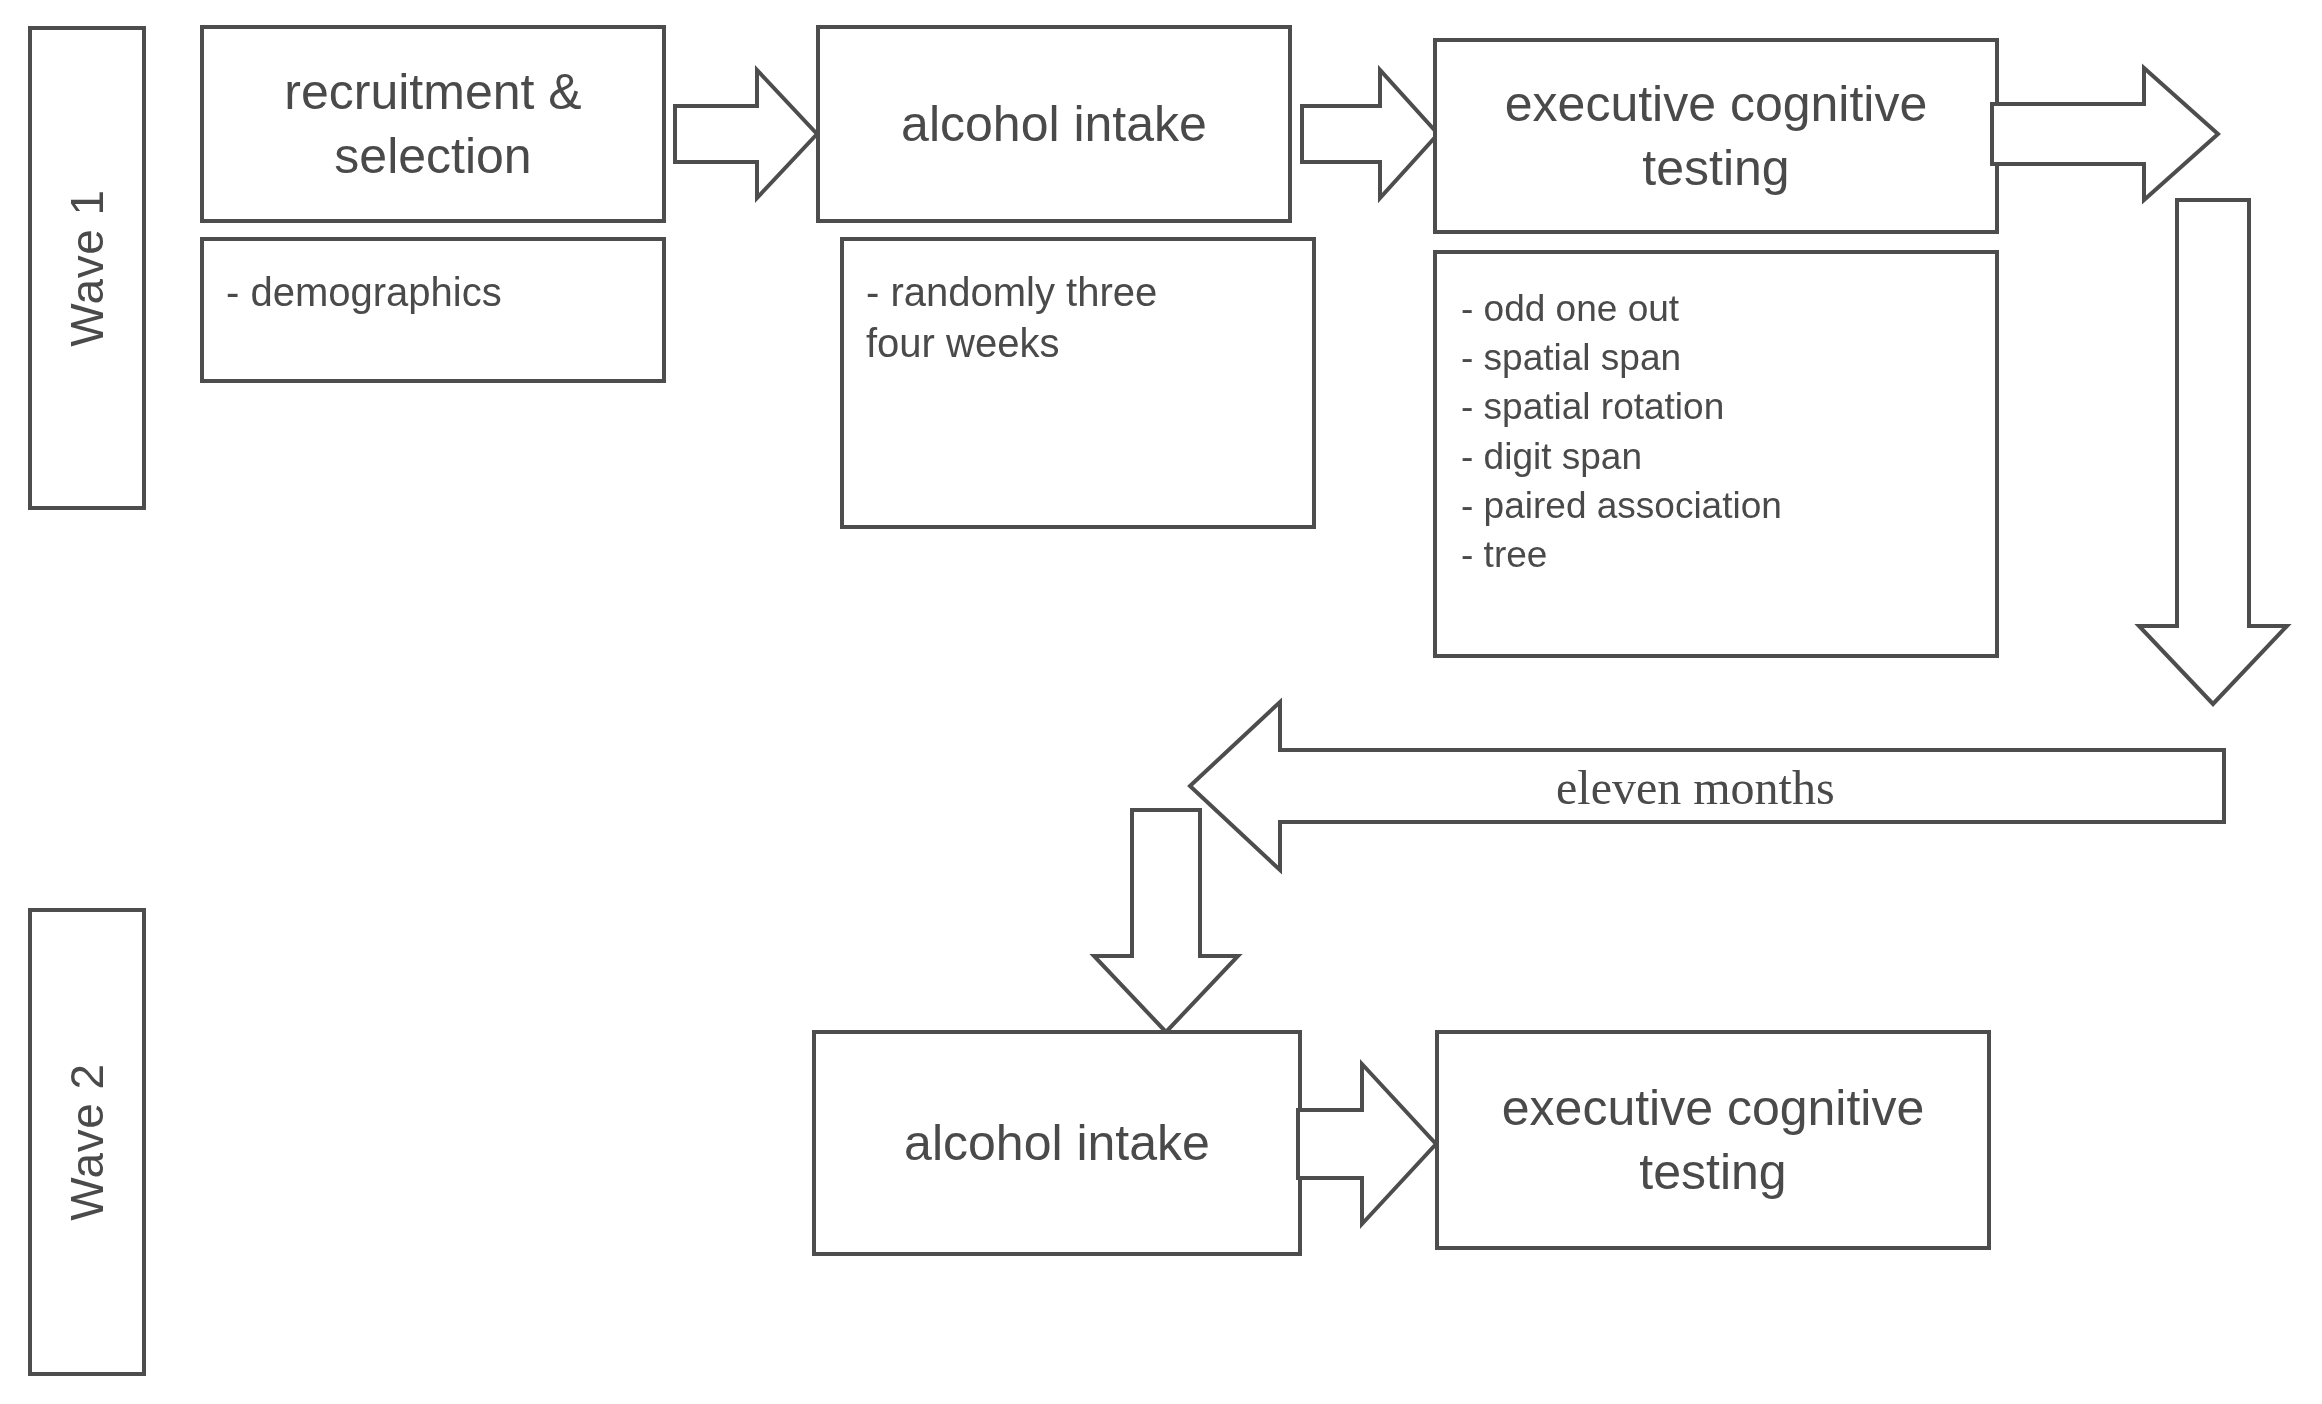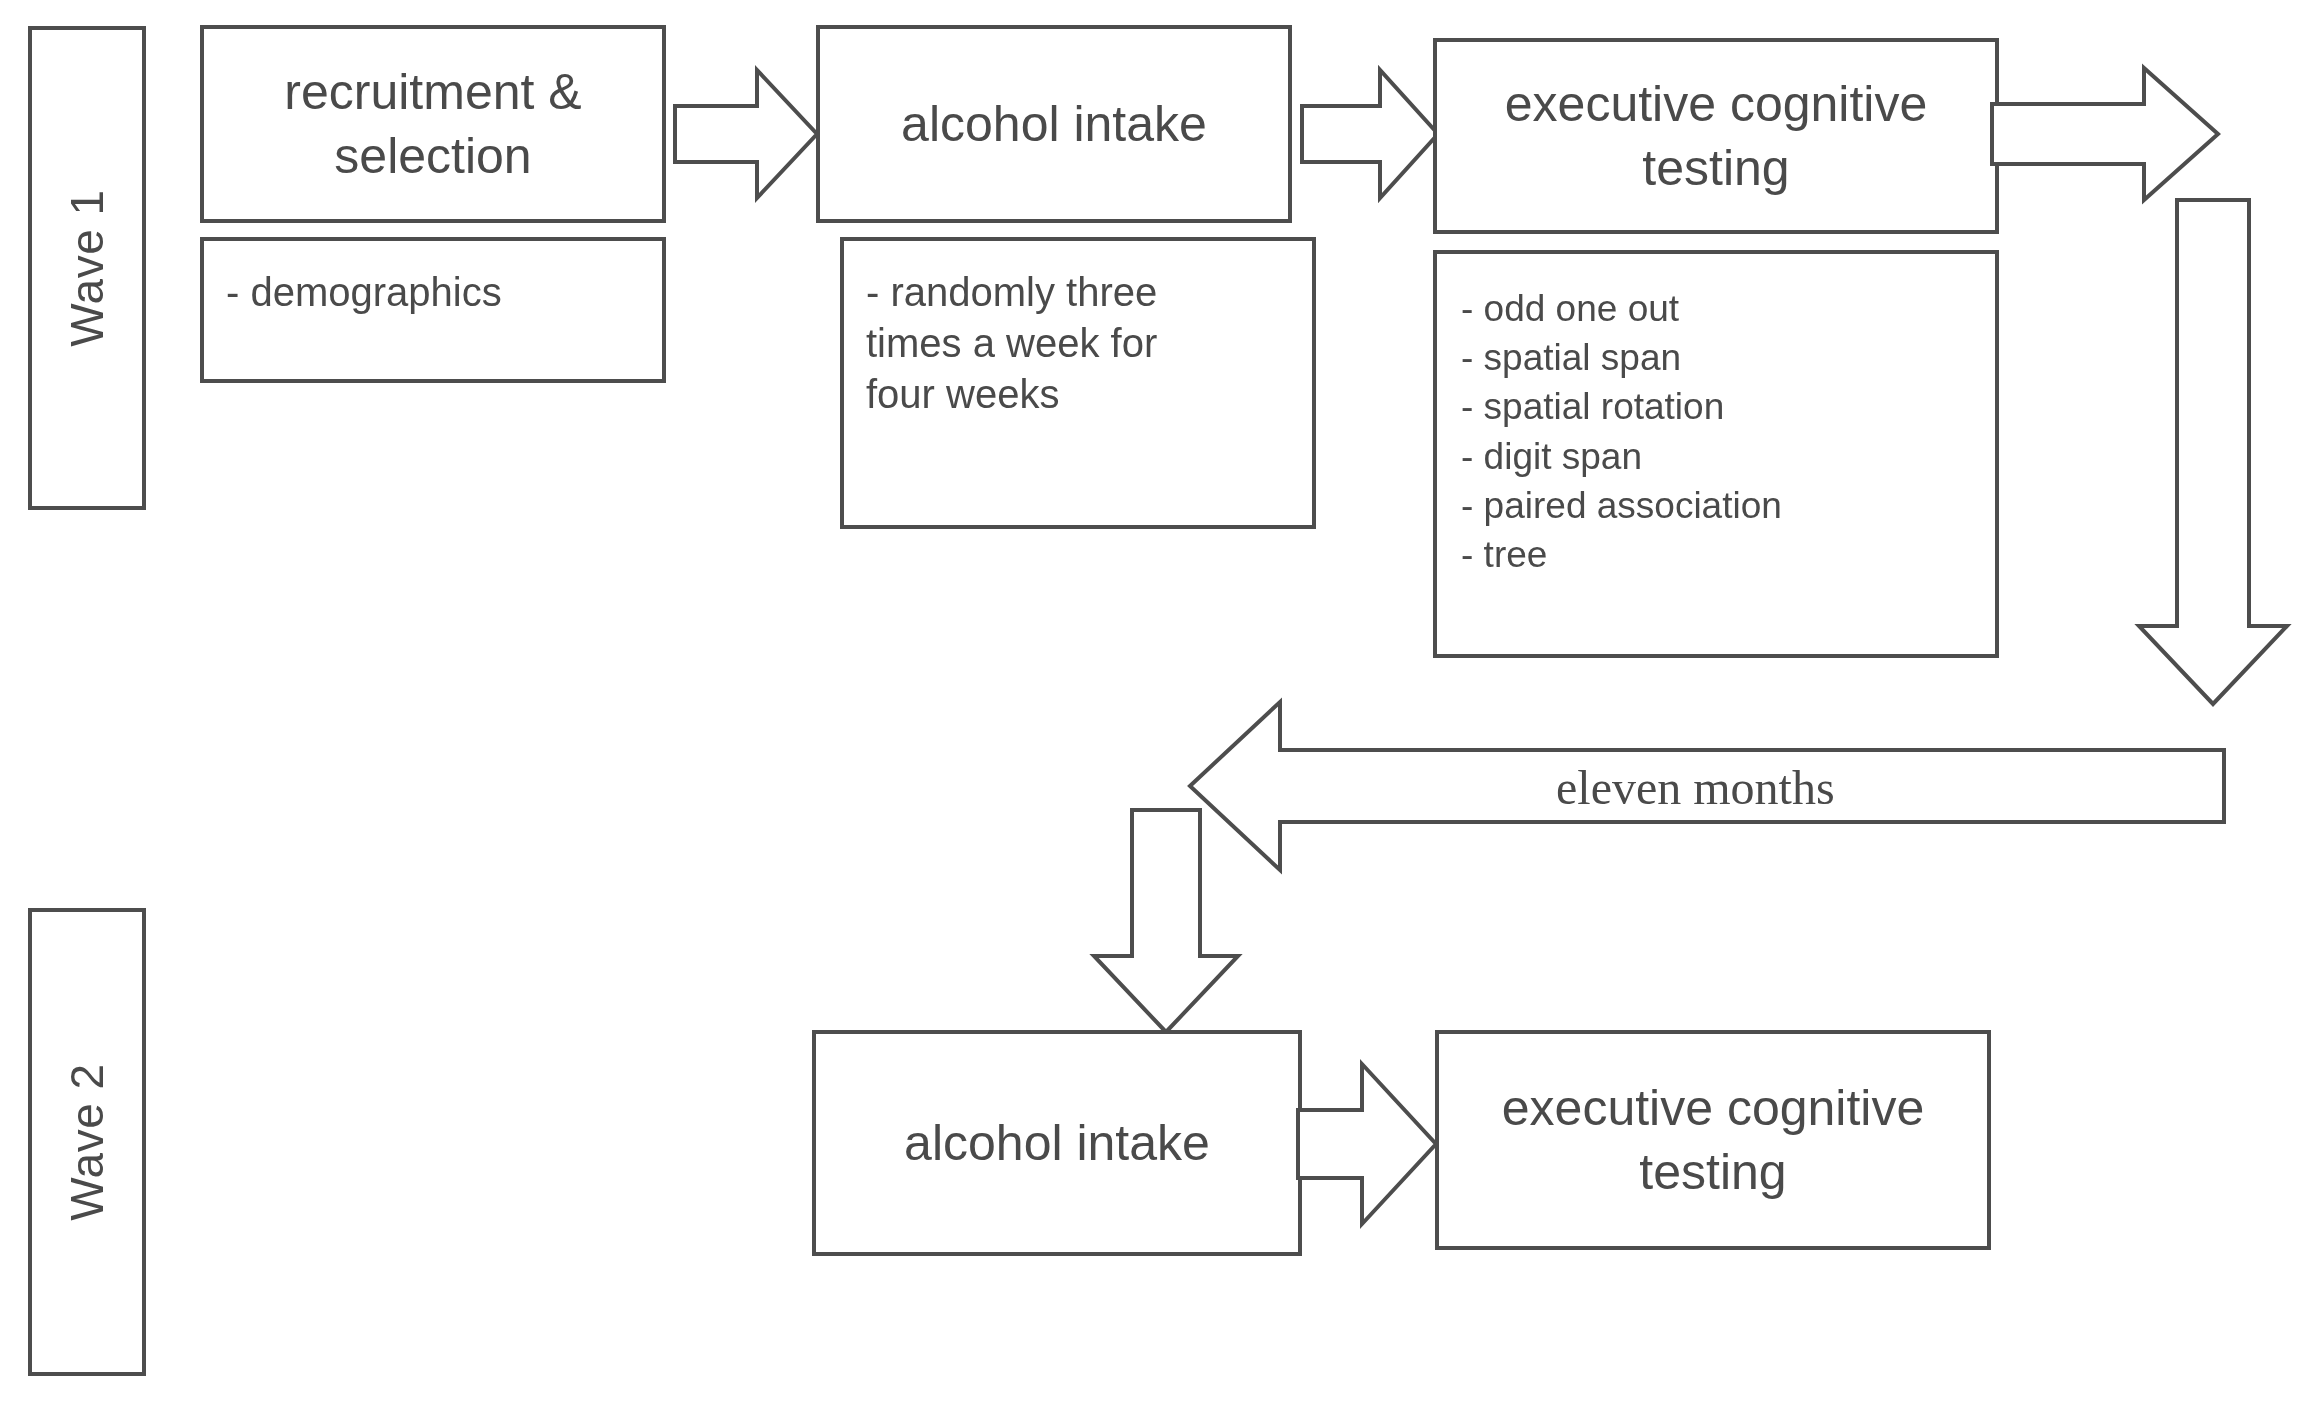--- a/index.html
+++ b/index.html
@@ -102,21 +102,20 @@
   <svg class="arrow-svg" style="left:673px; top:66px;" width="146" height="136" viewBox="0 0 146 136">
     <polygon points="2,40 84,40 84,4 144,68 84,132 84,96 2,96"></polygon>
   </svg>
 
   <div class="box title-box" style="left:816px; top:25px; width:476px; height:198px;">
     <span>alcohol intake</span>
   </div>
 
   <div class="box detail-box" style="left:816px; top:237px; width:476px; height:292px;margin-left:24px;">
     <span class="line">- randomly three</span>
-    <span class="line">times a week for</span>
     <span class="line">four weeks</span>
   </div>
 
   <svg class="arrow-svg" style="left:1300px; top:66px;" width="140" height="136" viewBox="0 0 140 136">
     <polygon points="2,40 80,40 80,4 138,68 80,132 80,96 2,96"></polygon>
   </svg>
 
   <div class="box title-box" style="left:1433px; top:38px; width:566px; height:196px;">
     <span>executive cognitive testing</span>
   </div>

